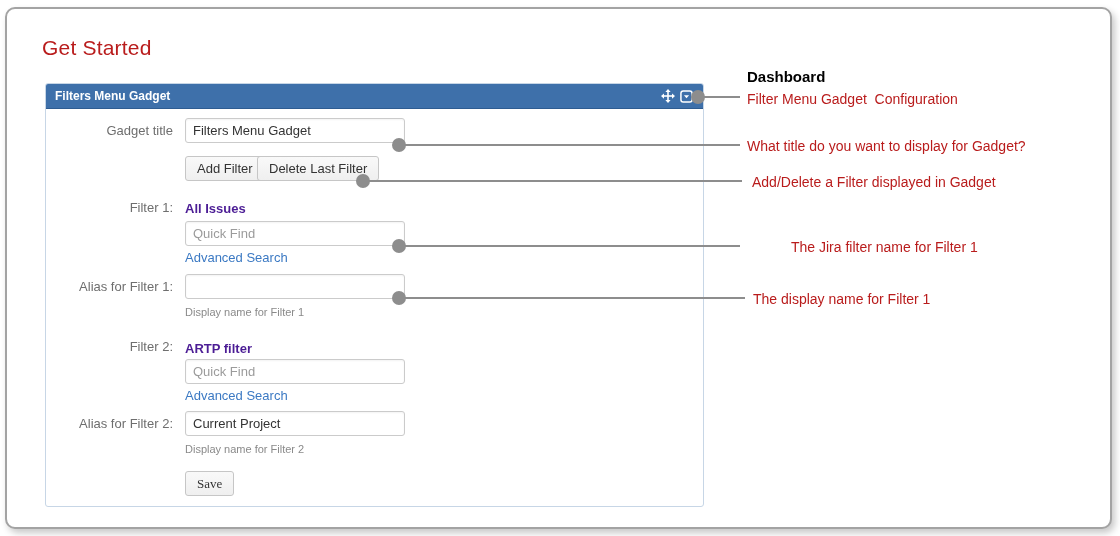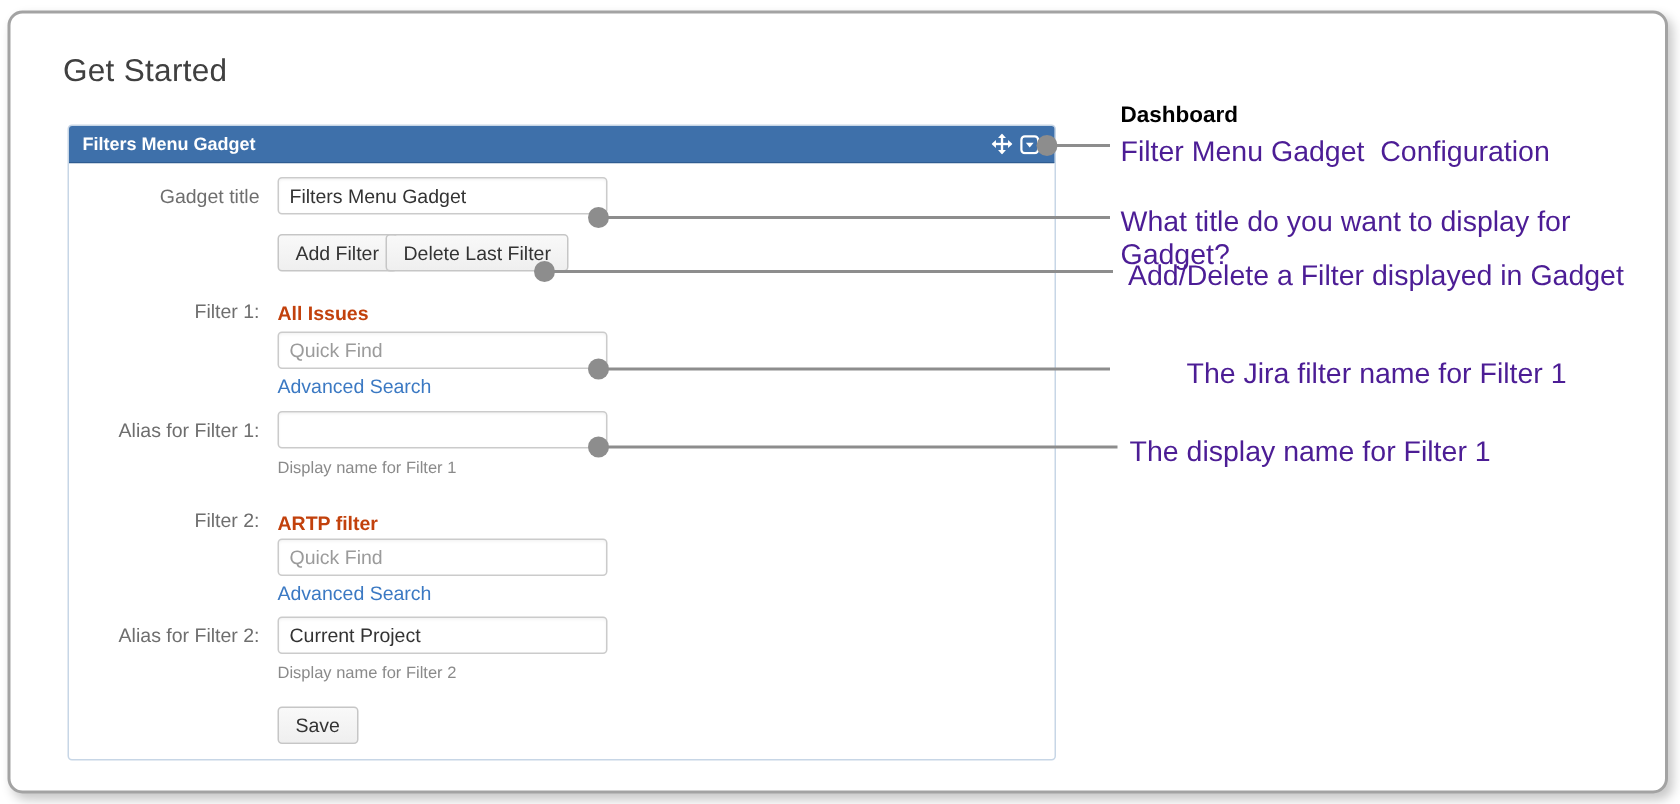--- a/index.html
+++ b/index.html
@@ -1,44 +1,44 @@
 <!DOCTYPE html>
 <html><head>
 <meta charset="utf-8">
 <style>
   html,body{margin:0;padding:0;background:#fff;width:1120px;height:536px;overflow:hidden;
     font-family:"Liberation Sans", sans-serif;}
   #stage{position:relative;width:1120px;height:536px;}
   .frame{position:absolute;left:5px;top:7px;width:1103px;height:518px;background:#fff;
     border:2px solid #a3a3a3;border-radius:10px;box-shadow:3px 4px 7px rgba(0,0,0,0.22);}
   .abs{position:absolute;}
-  .page-title{font-size:21px;color:#404040;letter-spacing:.2px;}
+  .page-title{font-size:21px;color:#b91c1c;letter-spacing:.2px;}
   
   .panel{position:absolute;left:45px;top:83px;width:659px;height:424px;background:#fff;
     border:1px solid #c7d6e6;border-radius:3px;box-sizing:border-box;}
   .panel-header{position:absolute;left:0;top:0;right:0;height:24px;background:#3e70aa;
     border-bottom:1px solid #2e5c91;border-radius:2px 2px 0 0;display:flex;align-items:center;}
   .panel-title{color:#fff;font-size:12px;font-weight:bold;padding-left:9px;flex:1;}
   .hdr-icons{display:flex;align-items:center;gap:5px;padding-right:10px;}
   .hdr-icons svg{display:block;}
   .form-label{position:absolute;left:45px;width:128px;text-align:right;font-size:13px;color:#6e6e6e;}
   .tinput{position:absolute;left:185px;width:204px;height:23px;border:1px solid #cbcbcb;border-radius:3px;
     padding:0 7px;font-size:13px;color:#333;font-family:"Liberation Sans",sans-serif;
     box-shadow:inset 0 1px 2px rgba(0,0,0,0.05);outline:none;background:#fff;}
   .tinput::placeholder{color:#9b9b9b;opacity:1;}
   .btn{position:absolute;height:25px;background:linear-gradient(#f9f9f9,#efefef);
     border:1px solid #c6c6c6;border-radius:3px;font-size:13px;color:#333;padding:0 11px;
     font-family:"Liberation Sans",sans-serif;cursor:pointer;}
-  .filter-name{position:absolute;left:185px;font-size:13px;font-weight:bold;color:#c2410c;}
+  .filter-name{position:absolute;left:185px;font-size:13px;font-weight:bold;color:#4c1d95;}
   .adv-link{position:absolute;left:185px;font-size:13px;color:#3b79c3;text-decoration:none;cursor:pointer;text-align:center;}
   .helper{position:absolute;left:185px;font-size:11px;color:#8a8a8a;}
   
   .c-line{position:absolute;height:2px;background:#8d8d8d;}
   .c-dot{position:absolute;width:14px;height:14px;border-radius:50%;background:#8d8d8d;}
-  .ann{position:absolute;font-size:19px;color:#4c1d95;white-space:pre-wrap;}
+  .ann{position:absolute;font-size:14px;color:#b91c1c;white-space:pre-wrap;}
   .ann-title{position:absolute;font-size:15px;font-weight:bold;color:#000;}
 </style>
 </head>
 <body>
 
 <div id="stage">
   <div class="frame"></div>
 
   <div class="abs page-title" style="left:42px;top:36px;">Get Started</div>
 
@@ -85,21 +85,21 @@
 
   <div class="form-label" style="top:339px;">Filter 2:</div>
   <div class="filter-name" style="top:341px;">ARTP filter</div>
   <input class="tinput" style="top: 359px;" type="text" placeholder="Quick Find">
   <a class="adv-link" style="top:388px;">Advanced Search</a>
 
   <div class="form-label" style="top:416px;">Alias for Filter 2:</div>
   <input class="tinput" style="top: 411px;" type="text" value="Current Project">
   <div class="helper" style="top:443px;">Display name for Filter 2</div>
 
-  <button class="btn" style="left:185px;top:471px;">Save</button>
+  <button class="btn" style="left:185px;top:471px;font-family:Liberation Serif, serif;">Save</button>
 
   <div class="c-line" style="left:704px;top:96px;width:36px;"></div>
   <div class="c-dot" style="left:691px;top:90px;"></div>
 
   <div class="c-line" style="left:403px;top:144px;width:337px;"></div>
   <div class="c-dot" style="left:392px;top:138px;"></div>
 
   <div class="c-line" style="left:368px;top:180px;width:374px;"></div>
   <div class="c-dot" style="left:356px;top:174px;"></div>
 

